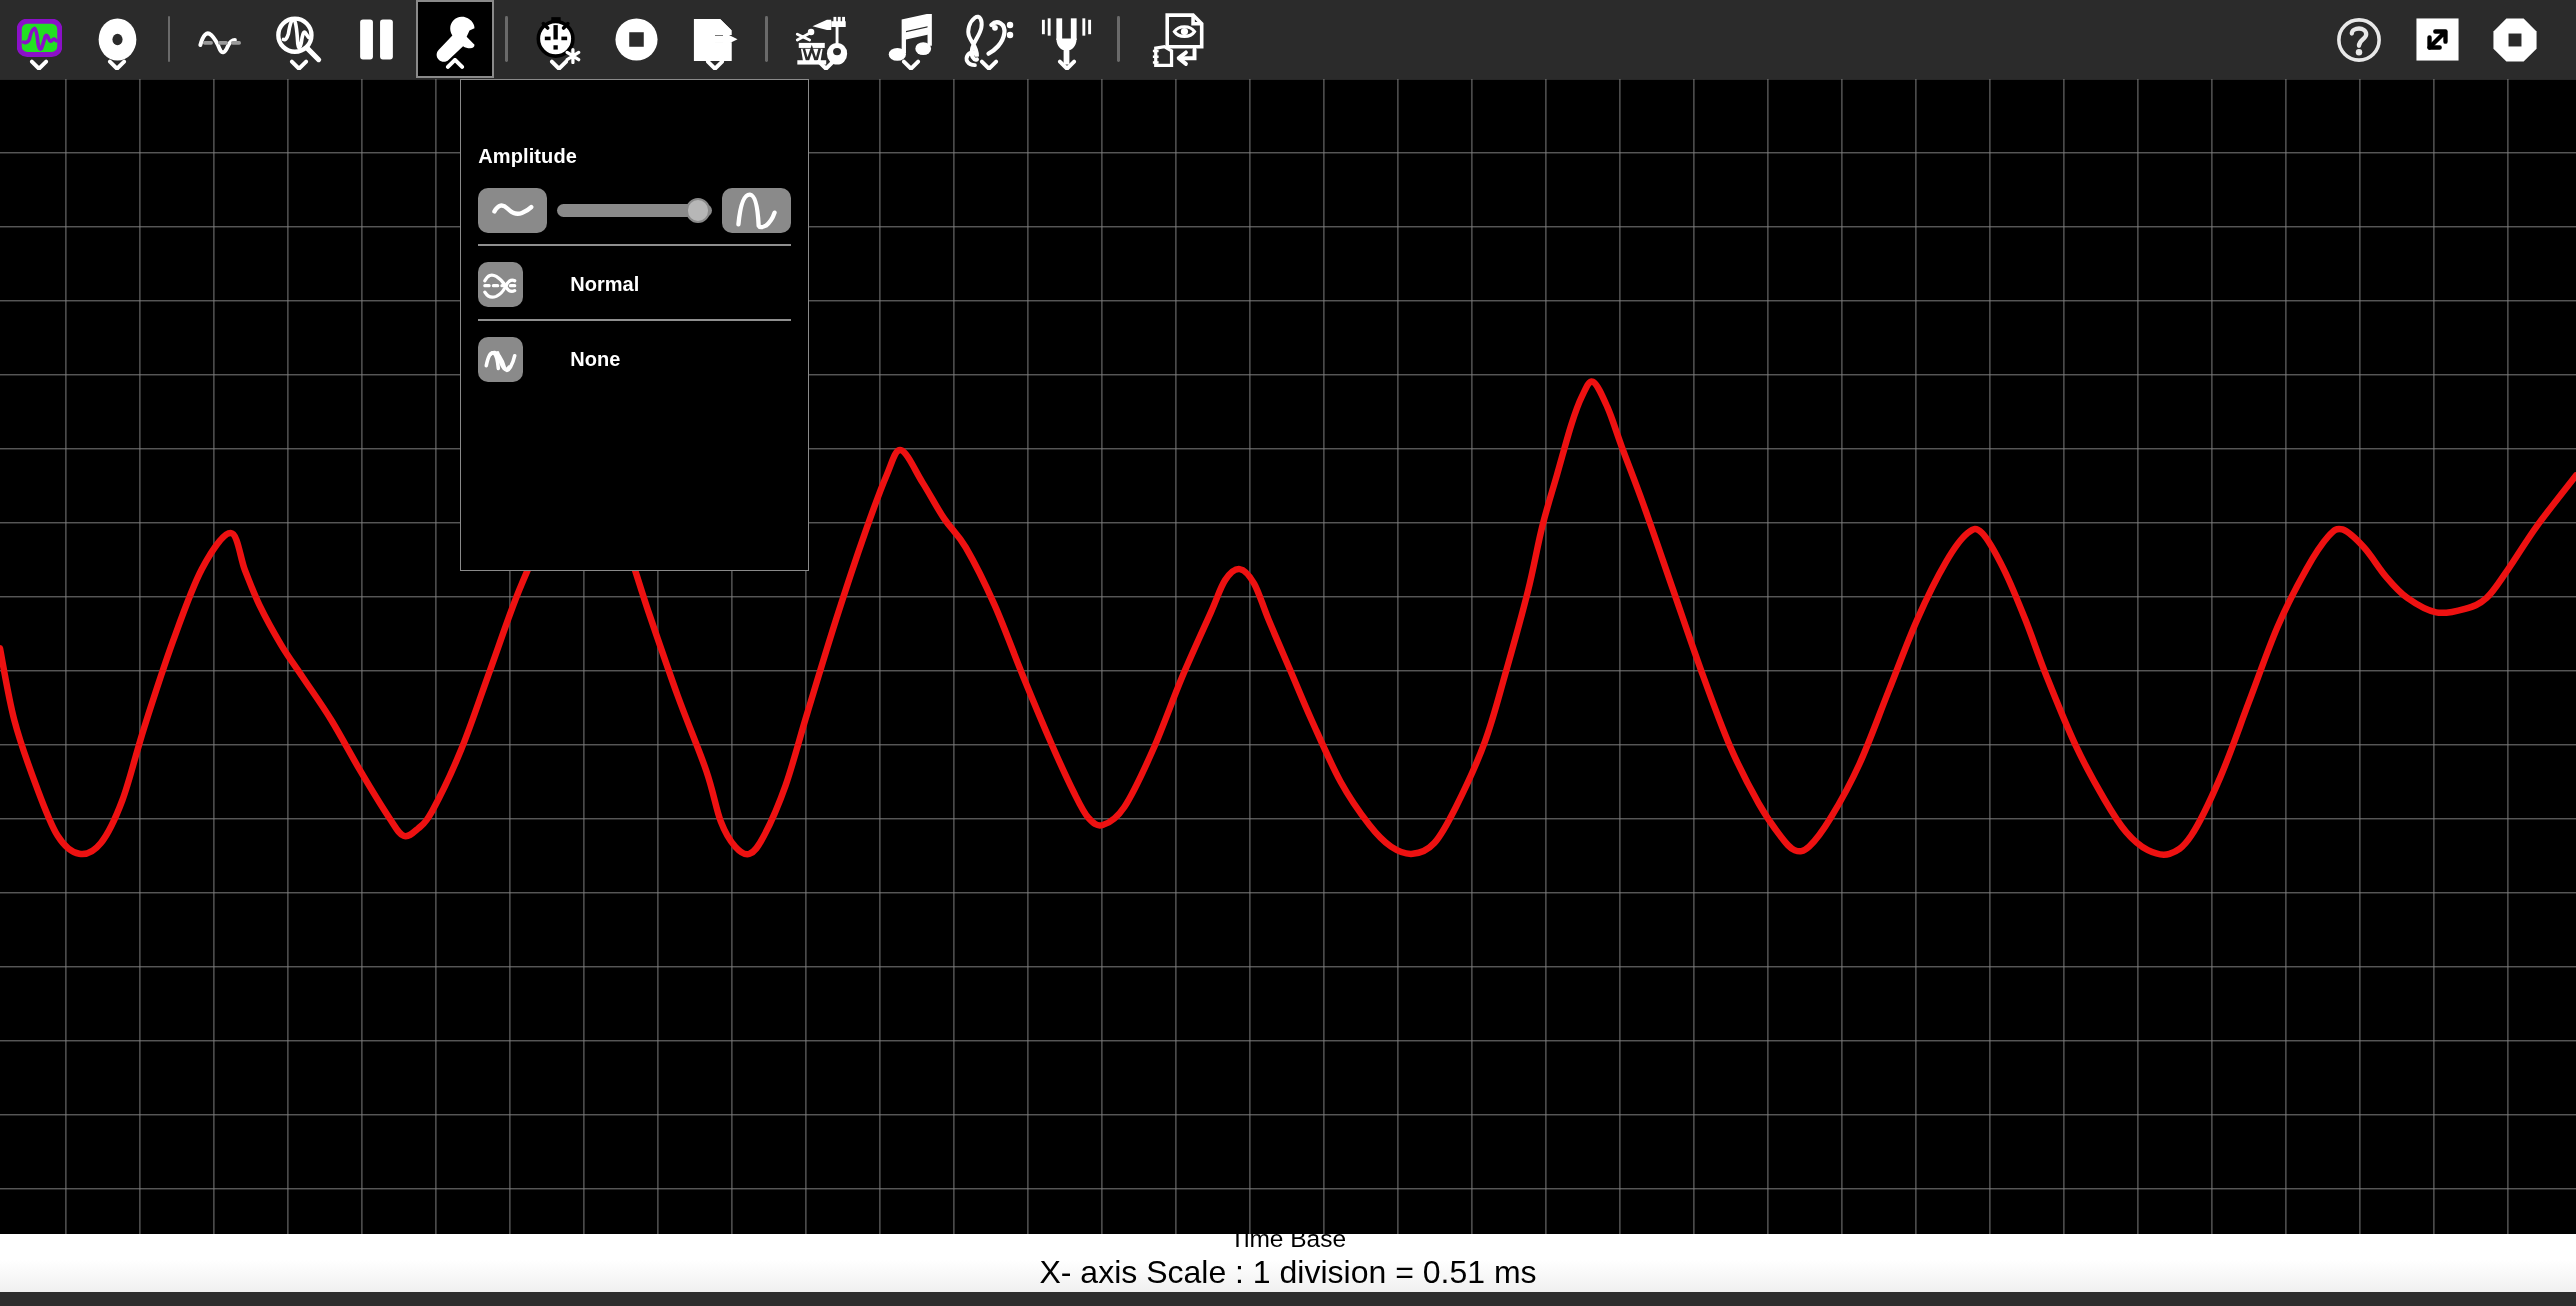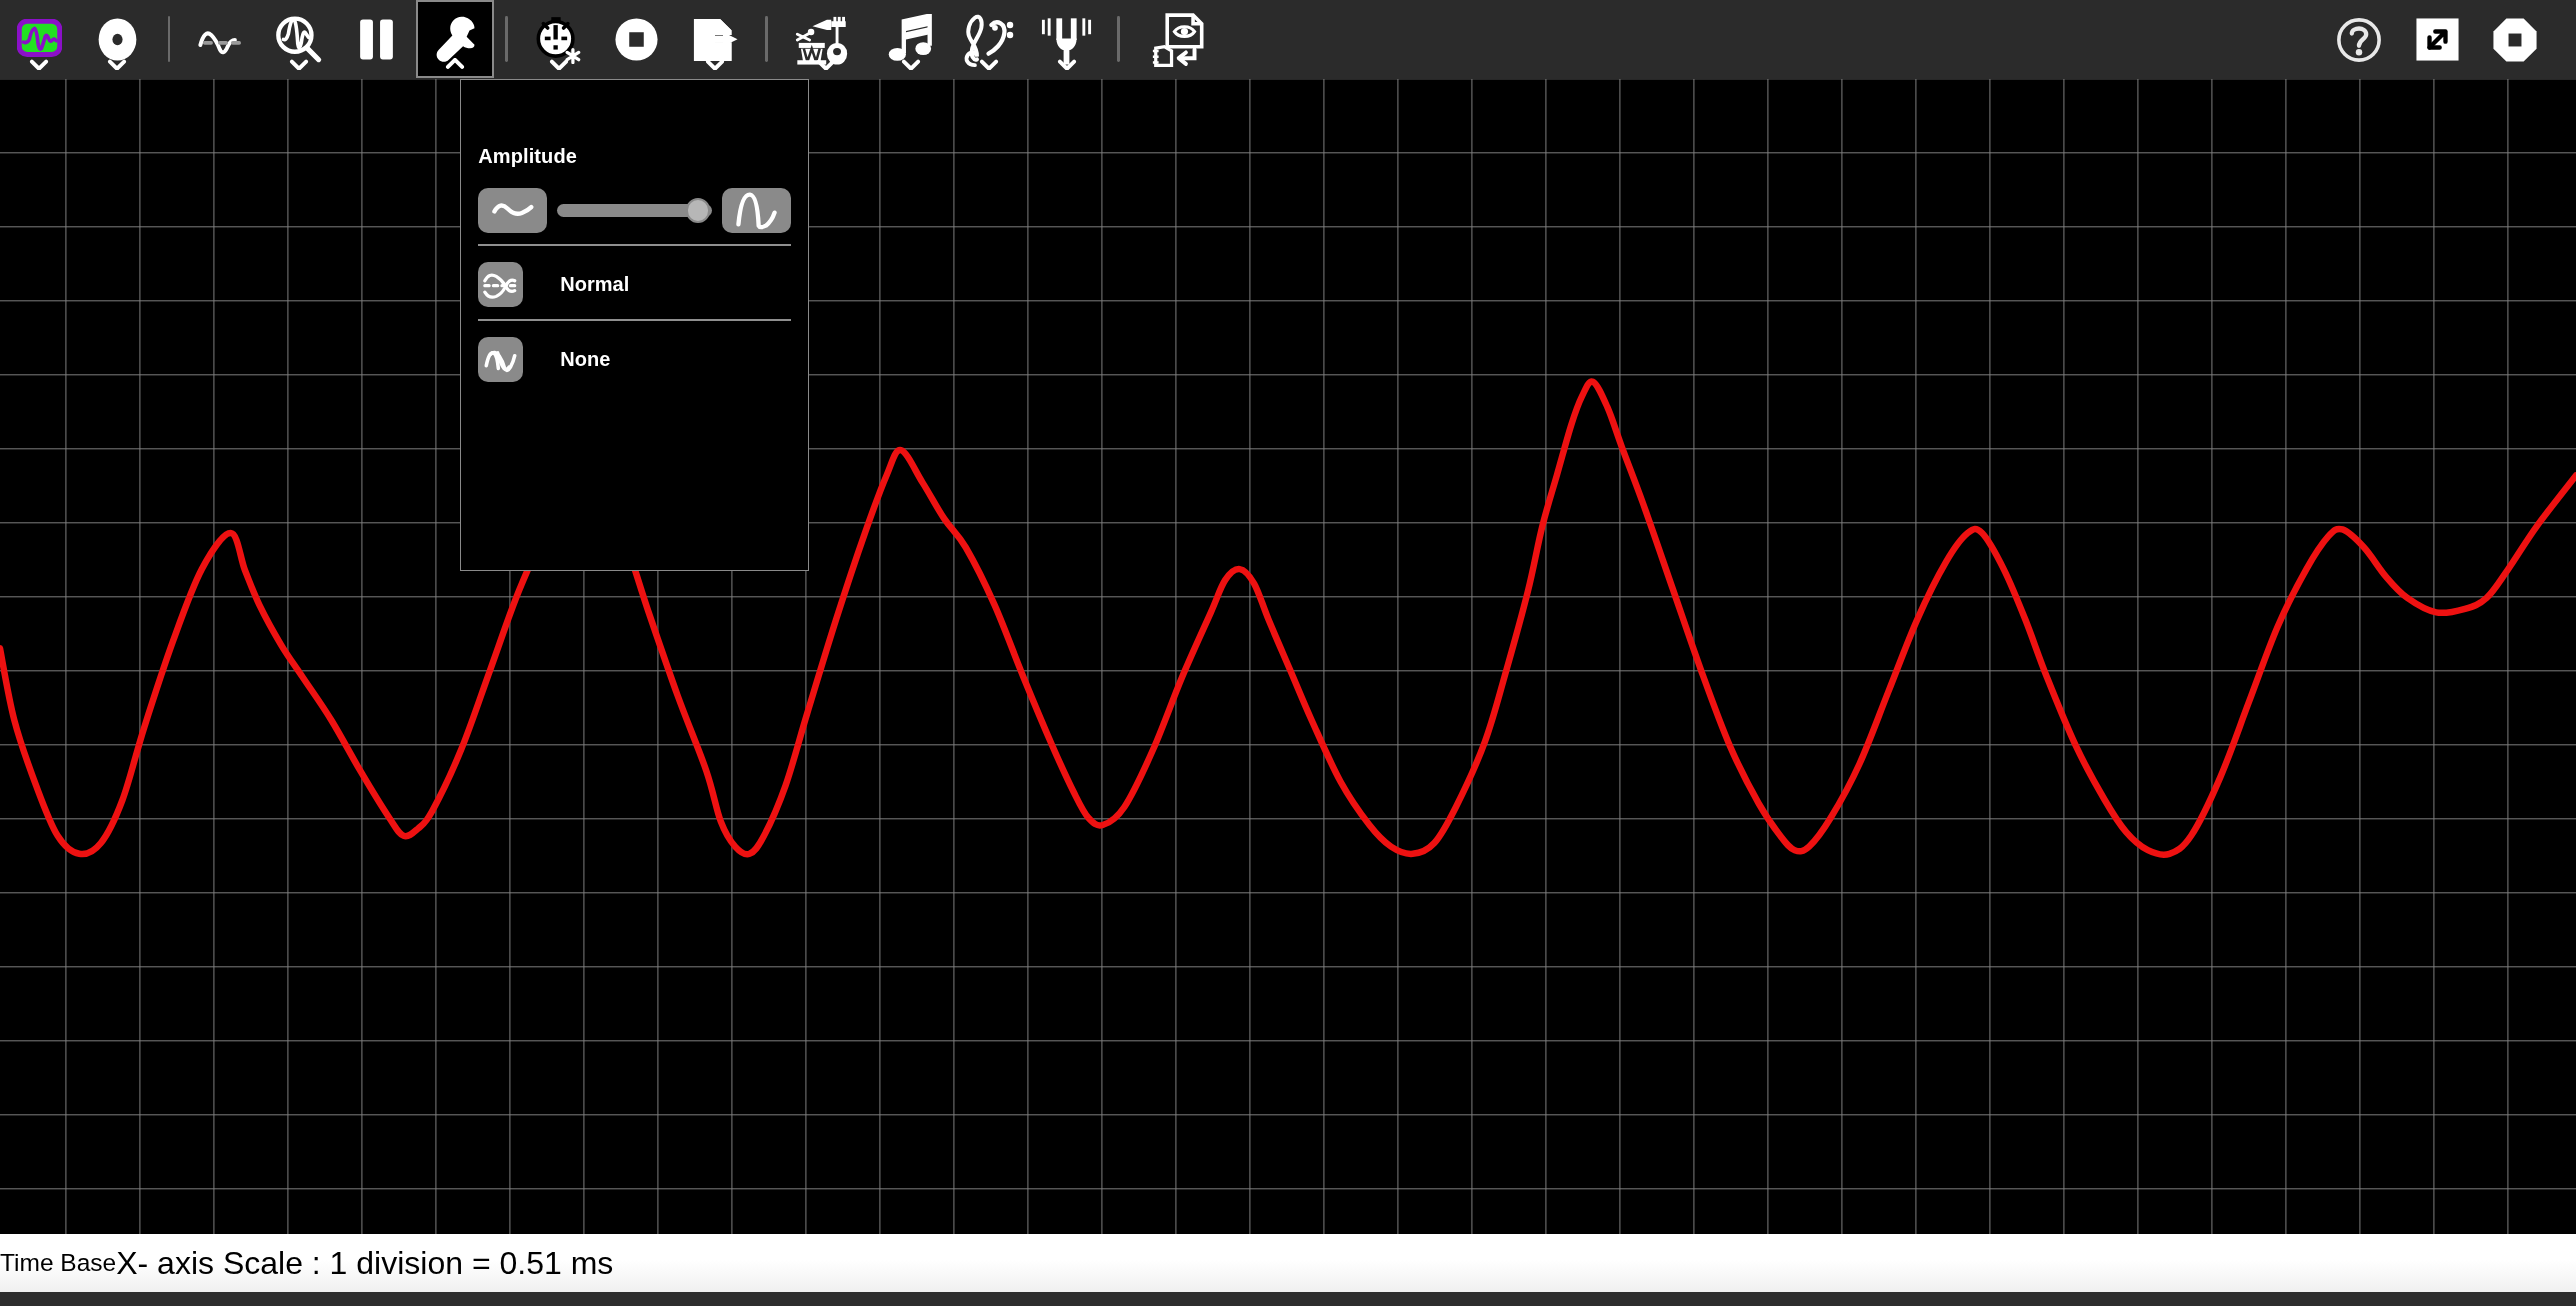--- a/index.html
+++ b/index.html
@@ -50,21 +50,21 @@
     background-size:74px 74px;
     background-position:-8.6px -0.7px;
     opacity:0.82;
   }
   .trace{ position:absolute; inset:0; }
 
   
   .footer{
     position:absolute; left:0; top:1234px; width:2576px; height:58px;
     background:linear-gradient(to bottom,#ffffff 0%,#ffffff 45%,#f0f0f0 100%);
-    display:flex; flex-direction:row; align-items:center; justify-content:flex-start;
+    display:flex; flex-direction:column; align-items:center; justify-content:flex-end;
     color:#000;
   }
   .footer .t1{ font-size:24.5px; font-weight:400; line-height:1.05; }
   .footer .t2{ font-size:32px; font-weight:400; line-height:1.25; }
   .sysbar{
     position:absolute; left:0; top:1292px; width:2576px; height:14.4px; background:#2d2d2d;
   }
 
   
   .panel{
@@ -88,21 +88,21 @@
     position:relative; flex:1 1 auto; height:45px; display:flex; align-items:center;
     cursor:pointer;
   }
   .slider-track{
     position:absolute; left:0; right:0; height:13px; background:#8a8a8a; border-radius:6.5px;
   }
   .slider-thumb{
     position:absolute; right:1.4px; width:24.5px; height:24.5px; border-radius:50%;
     background:#b7b7b7; border:2.2px solid #8a8a8a;
   }
-  .opt-row{ display:flex; align-items:center; padding-top:16px; }
+  .opt-row{ display:flex; align-items:center; padding-top:16px;gap:10px; }
   .opt-icon{
     width:45px; height:45px; background:#8a8a8a; border-radius:10px;
     display:flex; align-items:center; justify-content:center; flex:0 0 auto;
     cursor:pointer;
   }
   .opt-label{
     font-size:20px; font-weight:bold; color:#fff; margin-left:37px;
   }
 </style>
 </head>

